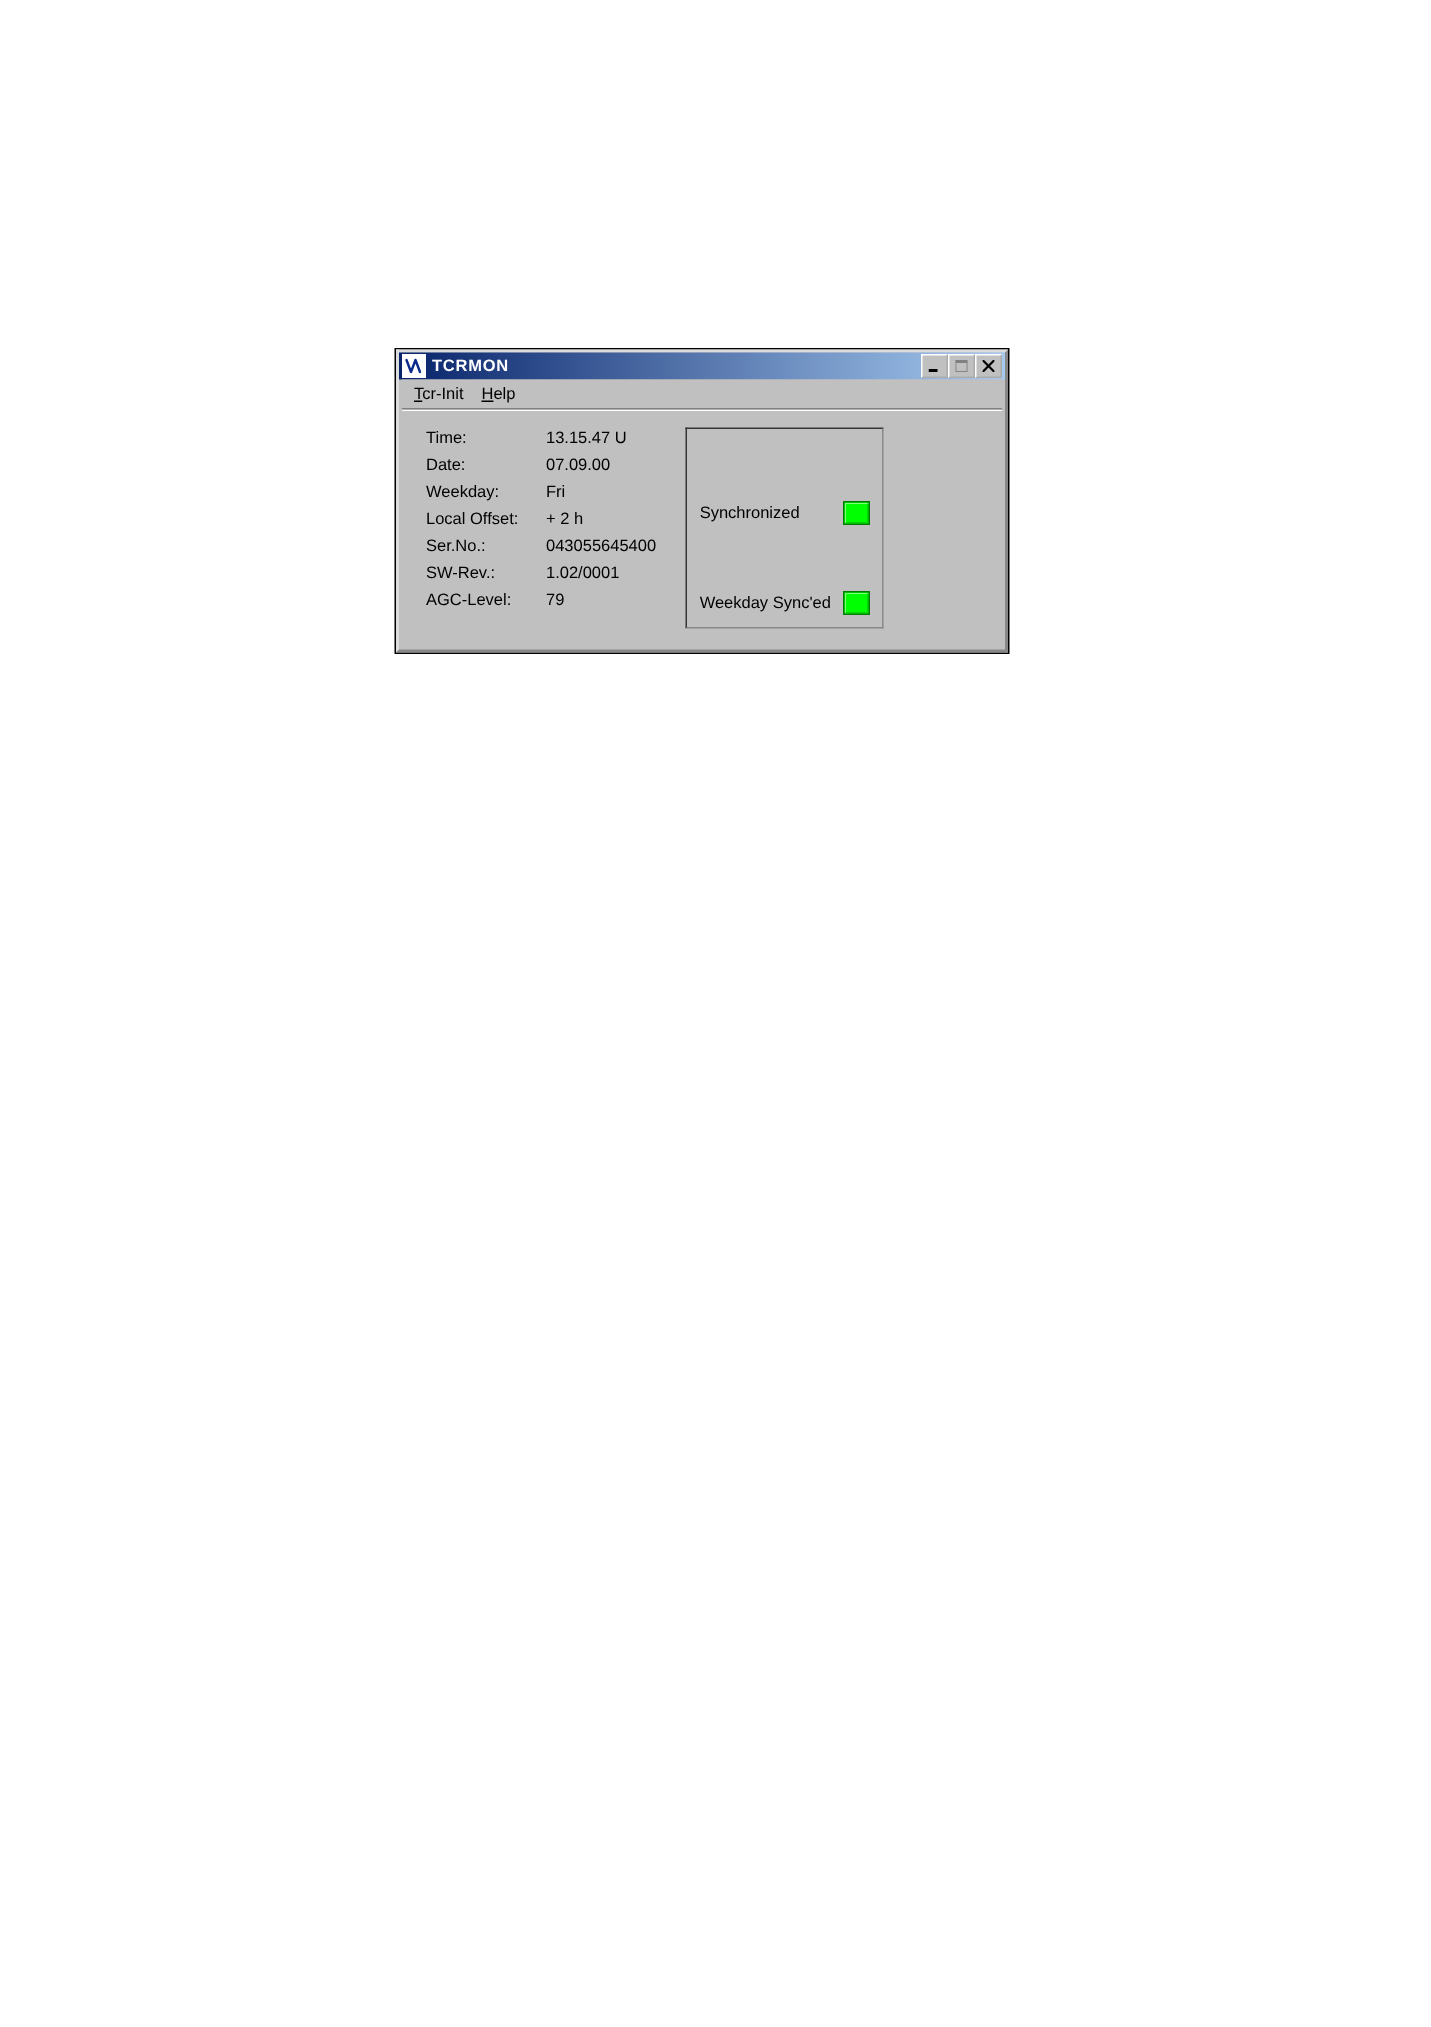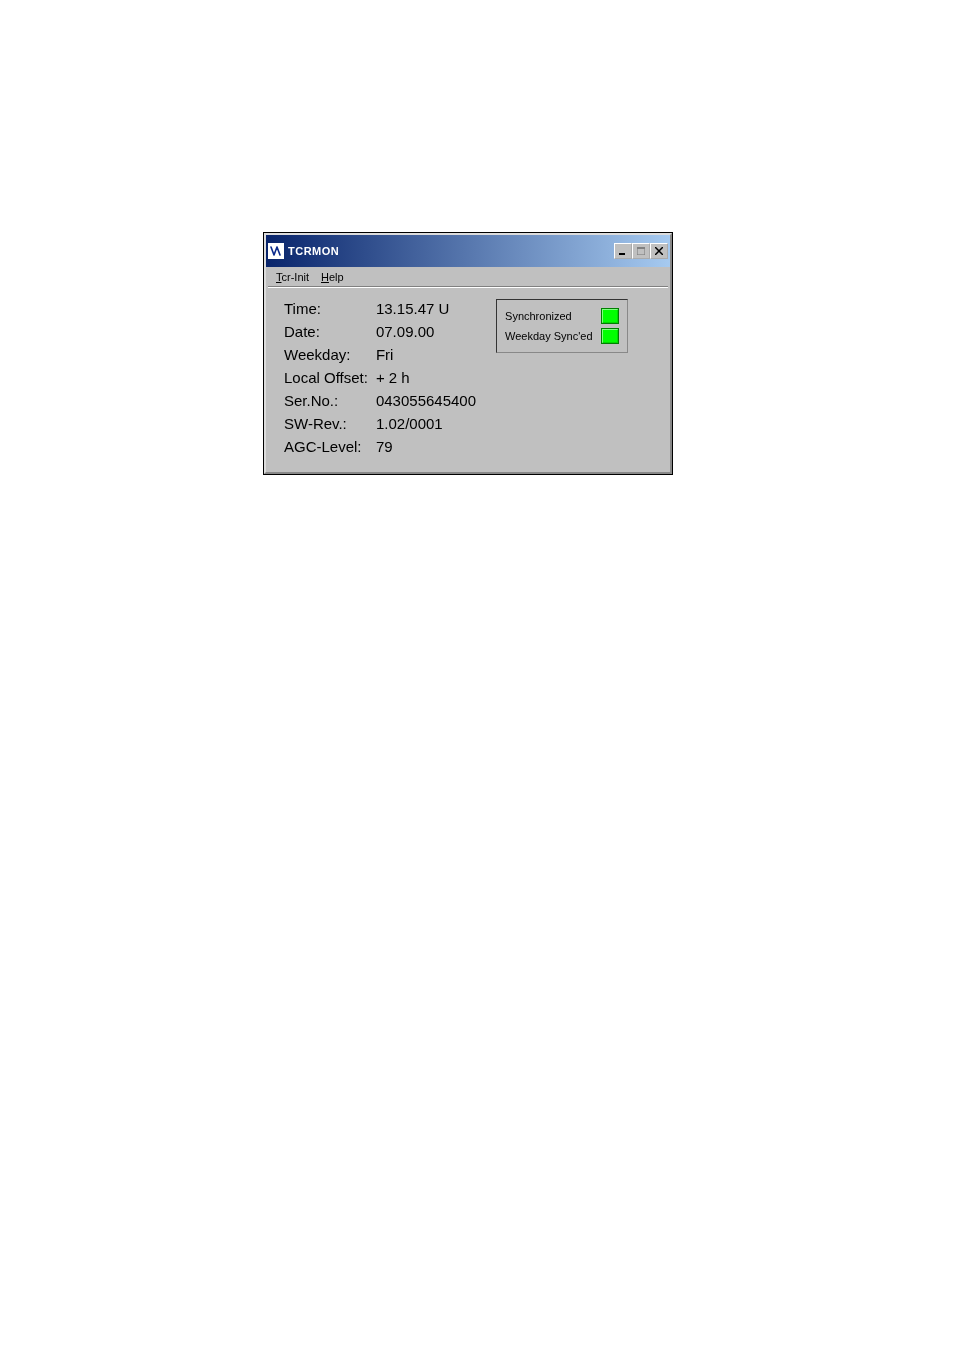--- a/index.html
+++ b/index.html
@@ -14,21 +14,21 @@
   .window {
     position: absolute;
     left: 264px;
     top: 233px;
     width: 404px;
     background: #c0c0c0;
     border: 2px outset #dcdcdc;
     box-shadow: 0 0 0 1px #000;
   }
   .titlebar {
-    height: 32px;
+    height: 18px;
     background: linear-gradient(to right, #08246b, #a6caf0);
     display: flex;
     align-items: center;
     padding: 0 2px;
   }
   .titlebar .icon {
     width: 16px;
     height: 16px;
     background: #ffffff;
     display: flex;
@@ -88,40 +88,41 @@
     padding: 10px 14px 14px 14px;
     display: flex;
     align-items: flex-start;
     gap: 16px;
   }
   .info-table {
     border-collapse: collapse;
   }
   .info-table td {
     padding: 3px 4px 3px 4px;
-    font-size: 15px;
+    font-size: 11px;
     white-space: nowrap;
     vertical-align: baseline;
   }
   .info-table td.label {
     width: 72px;
   }
   .status-box {
     border: 1px inset #888;
     background: #c0c0c0;
     padding: 6px 8px 6px 8px;
     margin-top: 2px;
   }
   .status-row {
     display: flex;
     align-items: center;
     justify-content: space-between;
     gap: 8px;
     font-size: 11px;
     padding: 2px 0;
+    margin-top: 40px;
   }
   .led {
     width: 16px;
     height: 14px;
     background: #00ff00;
     border: 1px solid #008000;
     box-shadow: inset -1px -1px 0 rgba(0,0,0,0.15), inset 1px 1px 0 rgba(255,255,255,0.5);
   }
 </style>
 </head>

